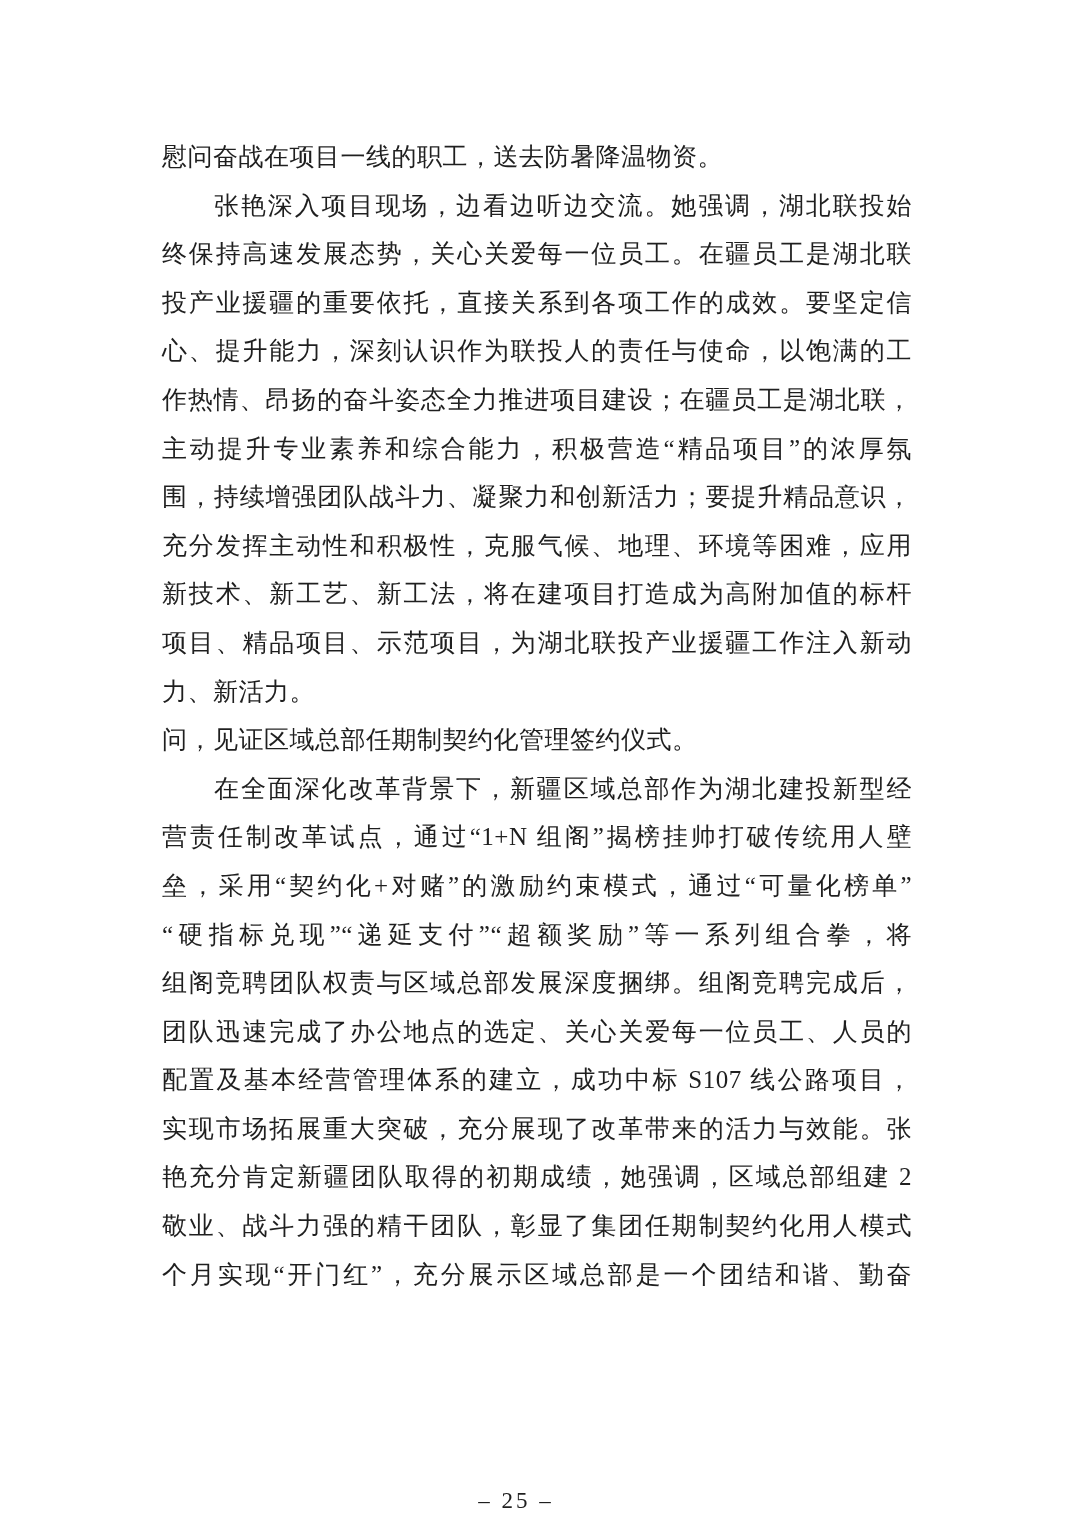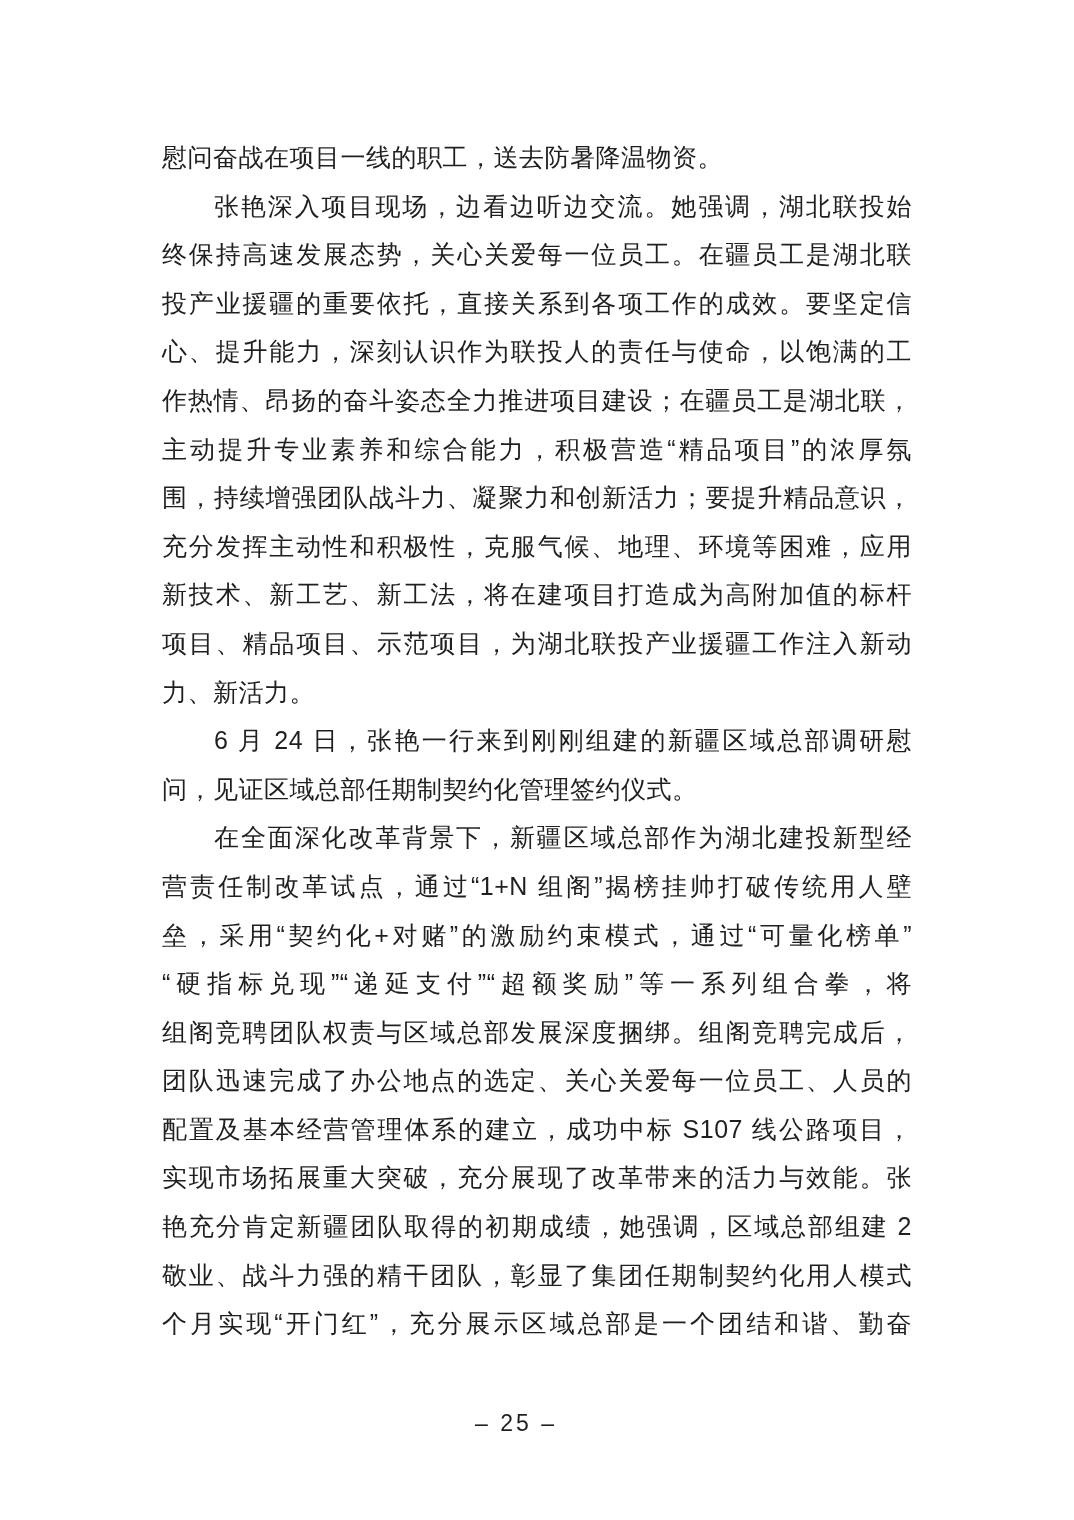--- a/index.html
+++ b/index.html
@@ -6,21 +6,21 @@
     margin: 0;
     padding: 0;
     background: #ffffff;
   }
   .page {
     position: relative;
     width: 1032px;
     height: 1520px;
     background: #ffffff;
     overflow: hidden;
-    font-family: Liberation Sans, sans-serif;
+    font-family: Liberation Serif, serif;
   }
   .doc-body {
     position: absolute;
     left: 162px;
     top: 133px;
     width: 750px;
   }
   .line {
     height: 48.6px;
     line-height: 48.6px;
@@ -35,21 +35,21 @@
     text-align: left;
     text-align-last: left;
   }
   .line.indent {
     text-indent: 52px;
   }
   .page-footer {
     position: absolute;
     left: 0;
     right: 0;
-    top: 1410px;
+    top: 1488px;
     text-align: center;
     font-size: 23px;
     color: #1f1f1f;
     letter-spacing: 3px;
   }
 </style>
 </head>
 <body>
 
 <div class="page">
@@ -59,21 +59,20 @@
       <div class="line">终保持高速发展态势，关心关爱每一位员工。在疆员工是湖北联</div>
       <div class="line">投产业援疆的重要依托，直接关系到各项工作的成效。要坚定信</div>
       <div class="line">心、提升能力，深刻认识作为联投人的责任与使命，以饱满的工</div>
       <div class="line">作热情、昂扬的奋斗姿态全力推进项目建设；在疆员工是湖北联，</div>
       <div class="line">主动提升专业素养和综合能力，积极营造“精品项目”的浓厚氛</div>
       <div class="line">围，持续增强团队战斗力、凝聚力和创新活力；要提升精品意识，</div>
       <div class="line">充分发挥主动性和积极性，克服气候、地理、环境等困难，应用</div>
       <div class="line">新技术、新工艺、新工法，将在建项目打造成为高附加值的标杆</div>
       <div class="line">项目、精品项目、示范项目，为湖北联投产业援疆工作注入新动</div>
       <div class="line short">力、新活力。</div>
-      <div class="line indent">6 月 24 日，张艳一行来到刚刚组建的新疆区域总部调研慰</div>
       <div class="line short">问，见证区域总部任期制契约化管理签约仪式。</div>
       <div class="line indent">在全面深化改革背景下，新疆区域总部作为湖北建投新型经</div>
       <div class="line">营责任制改革试点，通过“1+N 组阁”揭榜挂帅打破传统用人壁</div>
       <div class="line">垒，采用“契约化+对赌”的激励约束模式，通过“可量化榜单”</div>
       <div class="line">“硬指标兑现”“递延支付”“超额奖励”等一系列组合拳，将</div>
       <div class="line">组阁竞聘团队权责与区域总部发展深度捆绑。组阁竞聘完成后，</div>
       <div class="line">团队迅速完成了办公地点的选定、关心关爱每一位员工、人员的</div>
       <div class="line">配置及基本经营管理体系的建立，成功中标 S107 线公路项目，</div>
       <div class="line">实现市场拓展重大突破，充分展现了改革带来的活力与效能。张</div>
       <div class="line">艳充分肯定新疆团队取得的初期成绩，她强调，区域总部组建 2</div>

